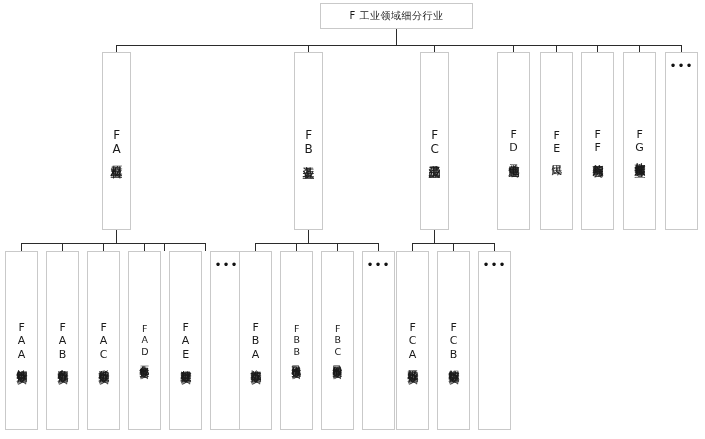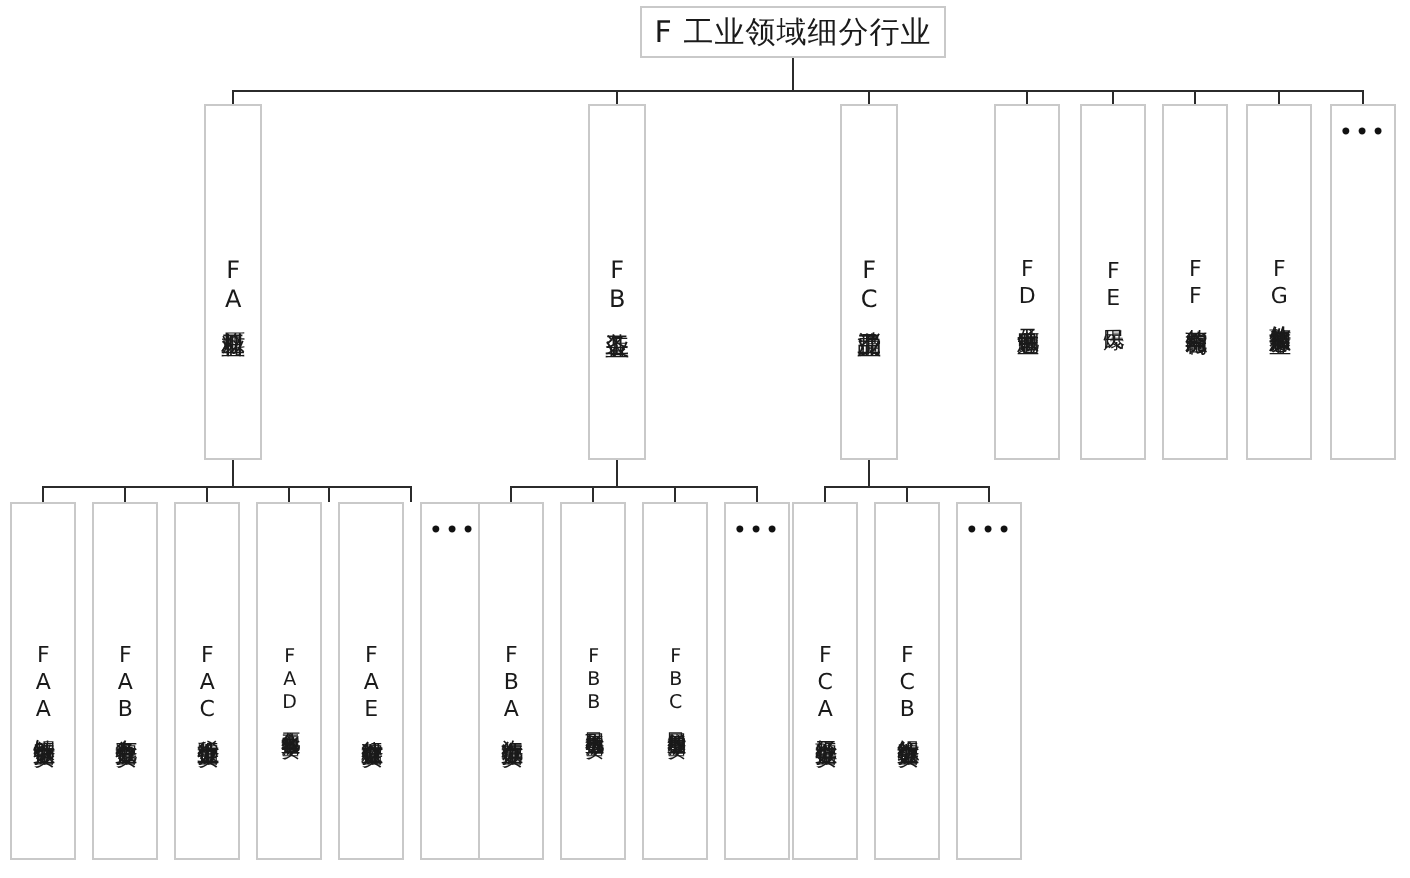--- a/index.html
+++ b/index.html
@@ -28,21 +28,21 @@
     background: #ffffff;
     display: flex;
     justify-content: center;
     color: #1a1a1a;
     overflow: hidden;
   }
   
   .node.root {
     align-items: center;
     flex-direction: row;
-    font-size: 15px;
+    font-size: 10px;
     letter-spacing: 0.5px;
     white-space: nowrap;
   }
   
   .node.vert {
     align-items: flex-start;
     flex-direction: column;
     padding-top: 4px;
   }
   .vtext {

